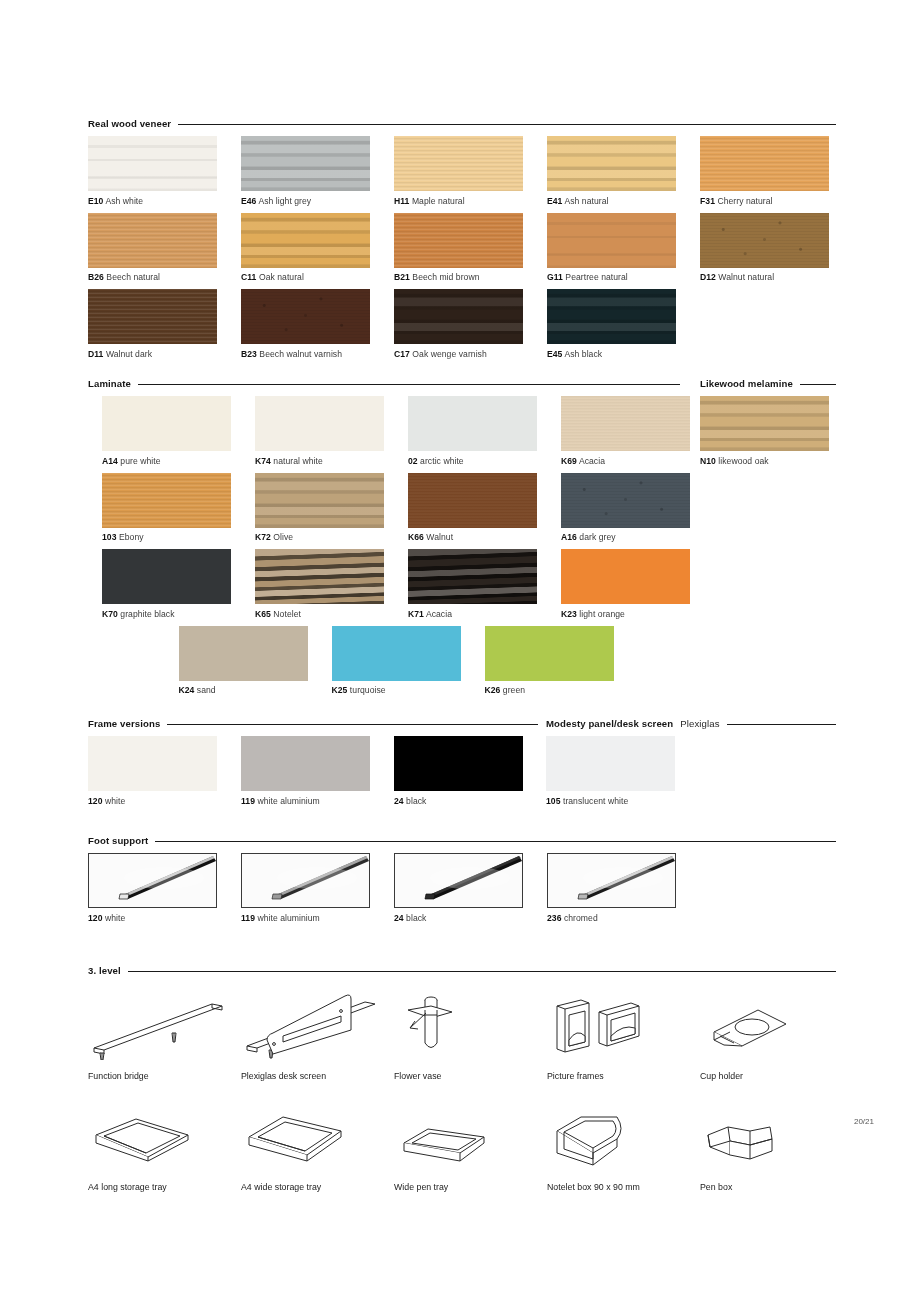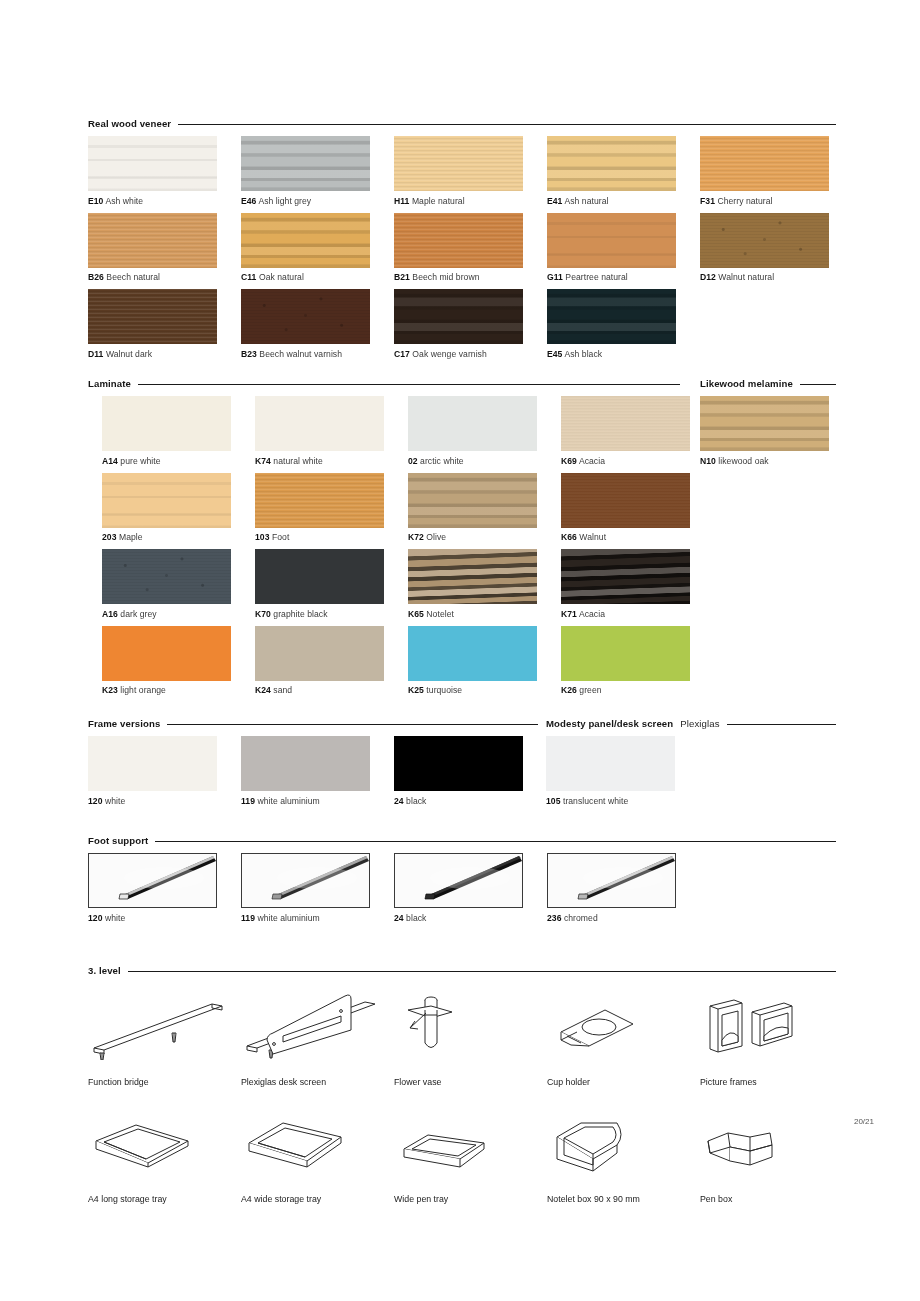--- a/index.html
+++ b/index.html
@@ -68,21 +68,21 @@
     background-image:
       linear-gradient(0deg, rgba(0,0,0,.05) 0 4%, rgba(0,0,0,0) 5% 22%, rgba(0,0,0,.07) 23% 26%,
         rgba(0,0,0,0) 27% 54%, rgba(0,0,0,.06) 55% 58%, rgba(0,0,0,0) 59% 78%, rgba(0,0,0,.05) 79% 83%, rgba(0,0,0,0) 84% 100%);
   }
   .flat{background-image:none;}
 
   
   .prod-grid{display:flex;flex-wrap:wrap;}
   .prod-cell{width:153px;}
   .prod-art{height:72px;display:flex;align-items:flex-end;justify-content:flex-start;}
-  .prod-cap{font-size:8.8px;color:#222;margin-top:17px;margin-bottom:18px;white-space:nowrap;}
+  .prod-cap{font-size:8.8px;color:#222;margin-top:11px;margin-bottom:18px;white-space:nowrap;}
 
   
   .pageno{position:absolute;right:46px;bottom:28px;font-size:8px;color:#555;}
 </style>
 </head>
 <body>
 
 <div class="page">
 
   <div style="position:absolute;left:88px;top:118px;width:748px;">
@@ -203,30 +203,24 @@
         </div>
         <div class="cap"><b>02</b><span> arctic white</span></div>
       </div>
       <div class="cell">
         <div class="sw" style="background: rgb(227, 208, 180);">
           <div class="grain g-horiz"></div>
         </div>
         <div class="cap"><b>K69</b><span> Acacia</span></div>
       </div>
       <div class="cell">
-        <div class="sw" style="background: rgb(242, 203, 146);">
-          <div class="grain g-wisp"></div>
-        </div>
-        <div class="cap"><b>203</b><span> Maple</span></div>
-      </div>
-      <div class="cell">
         <div class="sw" style="background: rgb(219, 154, 76);">
           <div class="grain g-fine"></div>
         </div>
-        <div class="cap"><b>103</b><span> Foot</span></div>
+        <div class="cap"><b>103</b><span> Ebony</span></div>
       </div>
       <div class="cell">
         <div class="sw" style="background: rgb(189, 162, 122);">
           <div class="grain g-streak"></div>
         </div>
         <div class="cap"><b>K72</b><span> Olive</span></div>
       </div>
       <div class="cell">
         <div class="sw" style="background: rgb(123, 72, 38);">
           <div class="grain g-horiz"></div>
@@ -439,51 +433,51 @@
               <path d="M31 27 L43 27"></path>
               <path d="M16 40 L32 25"></path>
               <path d="M16 40 L21 33 M16 40 L24 41"></path>
             </g>
           </svg>
         </div>
         <div class="prod-cap">Flower vase</div>
       </div>
       <div class="prod-cell">
         <div class="prod-art">
-          <svg width="92" height="60" viewBox="0 0 92 60">
-            <g fill="none" stroke="#2b2b2b" stroke-width="1">
-              <path d="M14 32 L58 10 L86 24 L42 46 Z" fill="#fff"></path>
-              <ellipse cx="52" cy="27" rx="17" ry="8" fill="#fff"></ellipse>
-              <path d="M14 32 L14 40 L24 45 L42 46" fill="#fff"></path>
-              <path d="M14 40 L30 32"></path>
-              <path d="M20 36 L34 43"></path>
-            </g>
-          </svg>
-        </div>
-        <div class="prod-cap">Cup holder</div>
-      </div>
-      <div class="prod-cell">
-        <div class="prod-art">
           <svg width="100" height="70" viewBox="0 0 100 70">
             <g fill="none" stroke="#2b2b2b" stroke-width="1">
               <path d="M10 16 L34 10 L42 13 L42 56 L18 62 L10 59 Z" fill="#fff"></path>
               <path d="M10 16 L18 19 L18 62 M18 19 L42 13"></path>
               <path d="M22 25 L38 21 L38 52 L22 56 Z" fill="#fff"></path>
               <path d="M22 50 Q30 38 38 46 L38 52 L22 56 Z" fill="#fff"></path>
               <path d="M52 22 L84 13 L92 16 L92 46 L60 56 L52 53 Z" fill="#fff"></path>
               <path d="M52 22 L60 25 L60 56 M60 25 L92 16"></path>
               <path d="M64 30 L88 23 L88 44 L64 51 Z" fill="#fff"></path>
               <path d="M64 46 Q76 34 88 38 L88 44 L64 51 Z" fill="#fff"></path>
             </g>
           </svg>
         </div>
         <div class="prod-cap">Picture frames</div>
       </div>
       <div class="prod-cell">
         <div class="prod-art">
+          <svg width="92" height="60" viewBox="0 0 92 60">
+            <g fill="none" stroke="#2b2b2b" stroke-width="1">
+              <path d="M14 32 L58 10 L86 24 L42 46 Z" fill="#fff"></path>
+              <ellipse cx="52" cy="27" rx="17" ry="8" fill="#fff"></ellipse>
+              <path d="M14 32 L14 40 L24 45 L42 46" fill="#fff"></path>
+              <path d="M14 40 L30 32"></path>
+              <path d="M20 36 L34 43"></path>
+            </g>
+          </svg>
+        </div>
+        <div class="prod-cap">Cup holder</div>
+      </div>
+      <div class="prod-cell">
+        <div class="prod-art">
           <svg width="110" height="62" viewBox="0 0 110 62">
             <g fill="none" stroke="#2b2b2b" stroke-width="1">
               <path d="M8 26 L48 10 L100 26 L60 48 Z" fill="#fff"></path>
               <path d="M8 26 L8 34 L60 52 L60 48" fill="#fff"></path>
               <path d="M100 26 L100 31 L60 52"></path>
               <path d="M16 27 L50 14 L92 27 L58 44 Z" fill="#fff"></path>
               <path d="M16 27 L58 44"></path>
             </g>
           </svg>
         </div>

